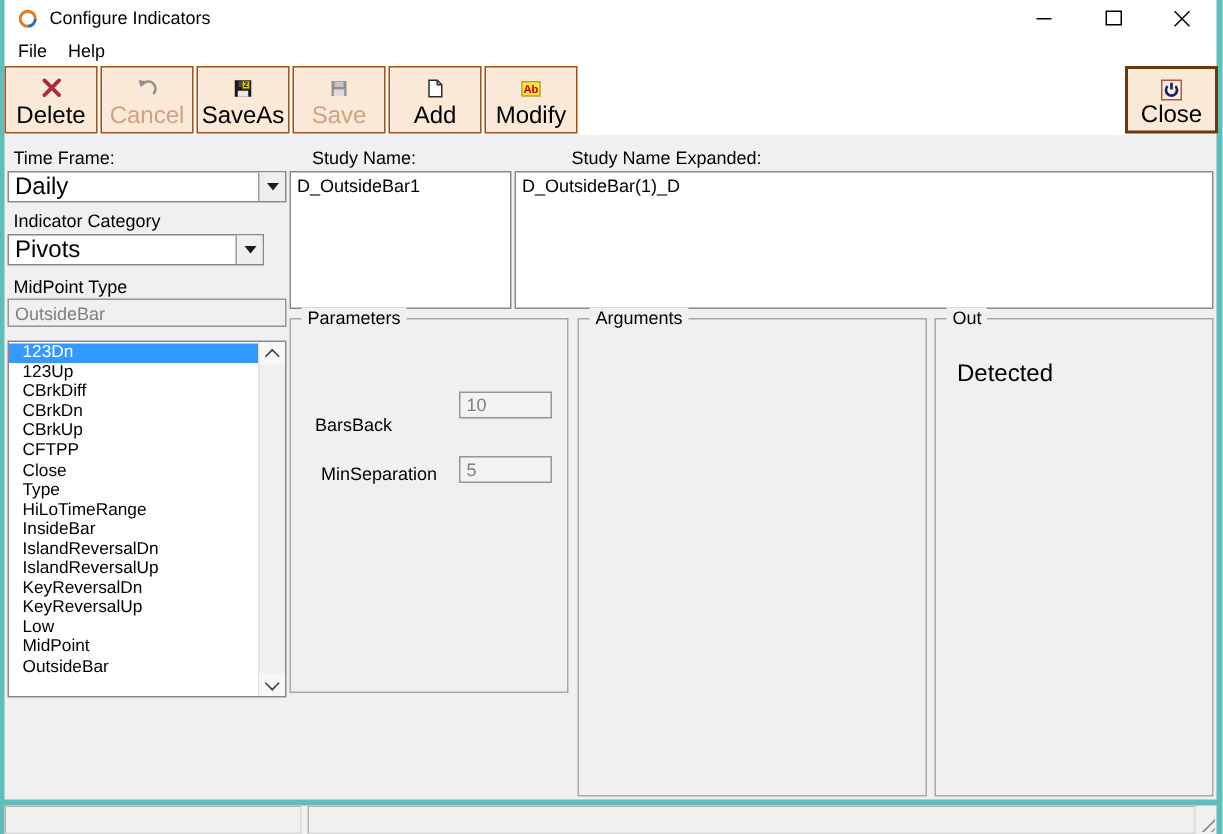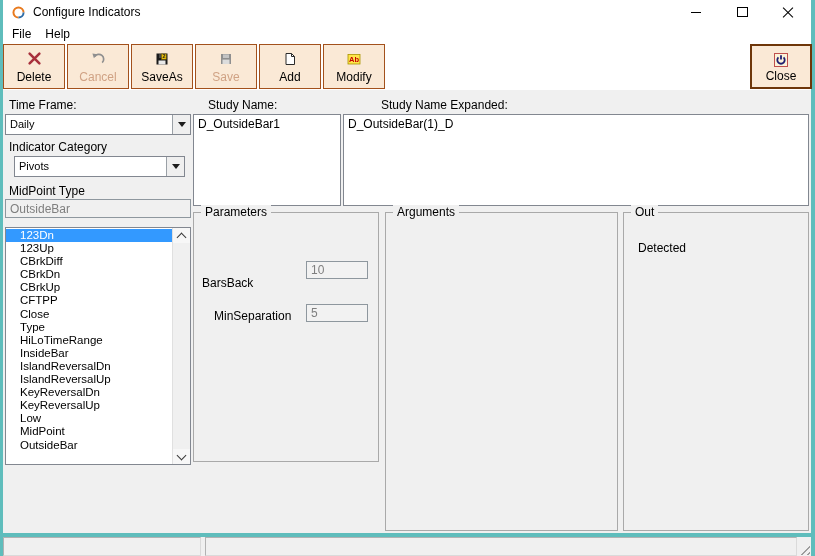--- a/index.html
+++ b/index.html
@@ -23,47 +23,47 @@
   .glyph-close i:last-child{transform:rotate(-45deg);}
   
   .menubar{position:absolute;left:3px;top:24px;width:808px;height:20px;background:#fff;display:flex;align-items:center;padding-left:2px;box-sizing:border-box;}
   .menu-item{padding:3px 7px;cursor:default;}
   
   .toolbar{position:absolute;left:3px;top:44px;width:808px;height:46px;background:#fff;}
   .tbtn{position:absolute;top:0;width:62px;height:45px;box-sizing:border-box;
     background:var(--toolbar_button_bg,#FAE9D6);border:1px solid var(--toolbar_button_border,#A3511C);
     display:flex;flex-direction:column;align-items:center;justify-content:space-between;
     padding:5px 0 4px;cursor:default;}
-  .tbtn .tlabel{font-size:12px;line-height:13px;}
+  .tbtn .tlabel{font-size:16px;line-height:13px;}
   .tbtn.disabled .tlabel{color:var(--toolbar_disabled_text,#D0A284);}
   .tbtn.close-btn{border:2px solid var(--close_button_border,#6E3609);}
   .ticon{height:17px;display:flex;align-items:center;justify-content:center;}
   
   .main{position:absolute;left:3px;top:90px;width:808px;height:443px;background:var(--panel_bg,#F0F0F0);}
   .lbl{position:absolute;font-size:12px;white-space:nowrap;text-align:right;}
   .combo{position:absolute;height:21px;box-sizing:border-box;background:#fff;border:1px solid #828790;display:flex;}
-  .combo-value{flex:1;padding:2px 4px;font-size:11px;line-height:15px;overflow:hidden;white-space:nowrap;}
+  .combo-value{flex:1;padding:2px 4px;font-size:16px;line-height:15px;overflow:hidden;white-space:nowrap;}
   .combo-btn{width:17px;border-left:1px solid #9aa0a6;background:#EFEFEF;display:flex;align-items:center;justify-content:center;}
   .tri{width:0;height:0;border-left:4px solid transparent;border-right:4px solid transparent;border-top:5px solid #1c1c1c;}
   .textbox{position:absolute;box-sizing:border-box;background:#F0F0F0;border:1px solid #8E979E;color:#7F7F7F;font-size:12px;padding:2px 4px;font-family:"Liberation Sans",sans-serif;}
   .listbox{position:absolute;box-sizing:border-box;background:#fff;border:1px solid #828790;display:flex;}
   .list-items{flex:1;padding-top:1px;overflow:hidden;}
-  .list-item{height:13.1px;line-height:13.1px;font-size:11.5px;padding-left:14px;white-space:nowrap;cursor:default;}
+  .list-item{height:13.1px;line-height:13.1px;font-size:11.5px;padding-left:9px;white-space:nowrap;cursor:default;}
   .list-item.selected{background:var(--selection_bg,#3399FF);color:#fff;}
   .vscroll{width:17px;background:#F0F0F0;border-left:1px solid #E0E0E0;display:flex;flex-direction:column;}
   .scroll-arrow{height:15px;display:flex;align-items:center;justify-content:center;background:#F7F7F7;}
   .scroll-track{flex:1;}
   .chev{width:6px;height:6px;border-top:1.5px solid #3a3a3a;border-right:1.5px solid #3a3a3a;display:block;}
   .chev.up{transform:translateY(2px) rotate(-45deg);}
   .chev.down{transform:translateY(-1px) rotate(135deg);}
   .databox{position:absolute;box-sizing:border-box;background:#fff;border:1px solid #828790;font-size:12px;padding:2px 4px;white-space:nowrap;overflow:hidden;}
   .groupbox{position:absolute;box-sizing:border-box;border:1px solid #A9A9A9;}
   .group-label{position:absolute;top:-8px;left:7px;background:var(--panel_bg,#F0F0F0);padding:0 4px;font-size:12px;}
   .param-input{position:absolute;box-sizing:border-box;width:62px;height:18px;background:#F2F2F2;border:1px solid #8E979E;color:#7F7F7F;font-size:12px;padding:1px 4px;font-family:"Liberation Sans",sans-serif;}
-  .out-text{position:absolute;font-size:12px;}
+  .out-text{position:absolute;font-size:16px;}
   
   .statusbar{position:absolute;left:3px;top:537px;width:808px;height:19px;background:var(--panel_bg,#F0F0F0);}
   .status-panel{position:absolute;top:0;height:19px;box-sizing:border-box;background:#F0F0F0;border:1px solid #B2B2B2;border-bottom-color:#DADADA;border-right-color:#DADADA;}
   .grip{position:absolute;right:1px;bottom:1px;width:13px;height:13px;
     background:repeating-linear-gradient(135deg,#9d9d9d 0 1px,transparent 1px 4px);
     clip-path:polygon(100% 0,100% 100%,0 100%);}
 </style>
 </head>
 <body>
 
@@ -170,21 +170,21 @@
 
   <span class="lbl" style="left:6px;top:8px">Time Frame:</span>
   <div class="combo" style="left:2px;top:24px;width:186px">
     <span class="combo-value">Daily</span>
     <span class="combo-btn">
         <span class="tri"></span>
       </span>
   </div>
 
   <span class="lbl" style="left:6px;top:50px">Indicator Category</span>
-  <div class="combo" style="left:11px;top:66px;width:171px">
+  <div class="combo" style="left:2px;top:66px;width:171px">
     <span class="combo-value">Pivots</span>
     <span class="combo-btn">
         <span class="tri"></span>
       </span>
   </div>
 
   <span class="lbl" style="left:6px;top:94px">MidPoint Type</span>
   <input class="textbox" style="left: 2px; top: 109px; width: 186px; height: 19px;" readonly="" value="OutsideBar">
 
   <div class="listbox" style="left:2px;top:137px;width:186px;height:238px">
@@ -223,21 +223,21 @@
     <span>D_OutsideBar1</span>
   </div>
 
   <span class="lbl" style="left:378px;top:8px">Study Name Expanded:</span>
   <div class="databox" style="left:340px;top:24px;width:466px;height:92px">
     <span>D_OutsideBar(1)_D</span>
   </div>
 
   <div class="groupbox" style="left:190px;top:122px;width:186px;height:250px">
     <span class="group-label">Parameters</span>
-    <span class="lbl" style="left:8px;top:63px">BarsBack</span>
+    <span class="lbl" style="left:16px;top:63px">BarsBack</span>
     <input class="param-input" style="left: 112px; top: 48px;" readonly="" value="10">
     <span class="lbl" style="left:20px;top:96px">MinSeparation</span>
     <input class="param-input" style="left: 112px; top: 91px;" readonly="" value="5">
   </div>
 
   <div class="groupbox" style="left:382px;top:122px;width:233px;height:319px">
     <span class="group-label">Arguments</span>
   </div>
 
   <div class="groupbox" style="left:620px;top:122px;width:186px;height:319px">

